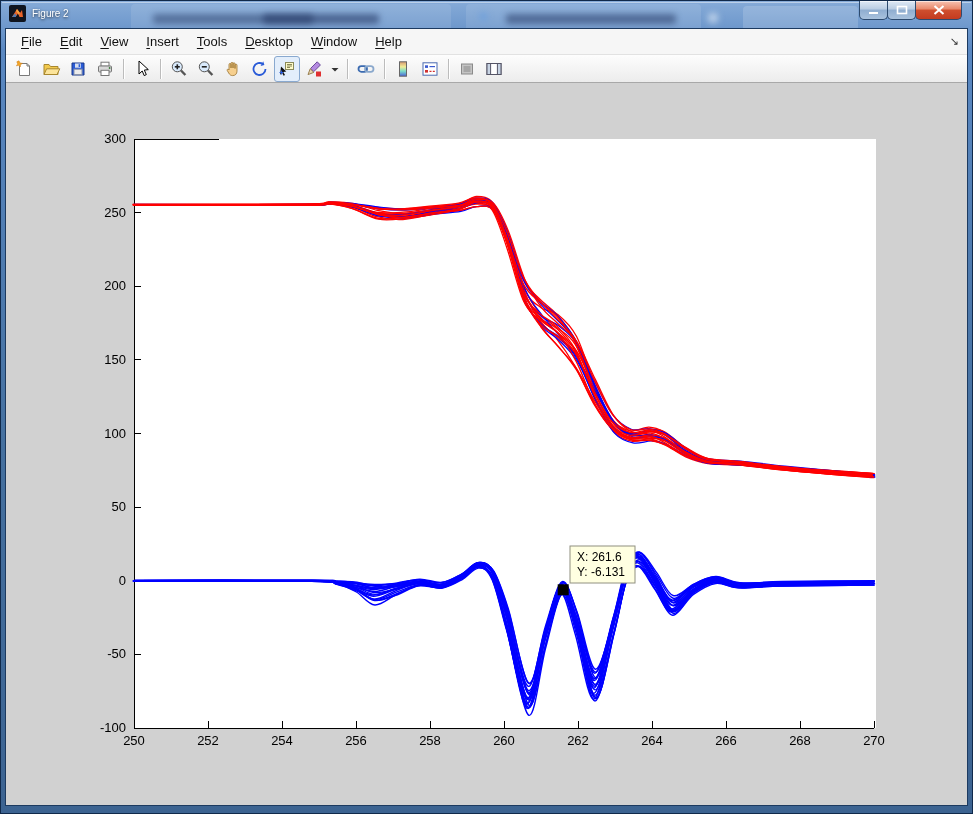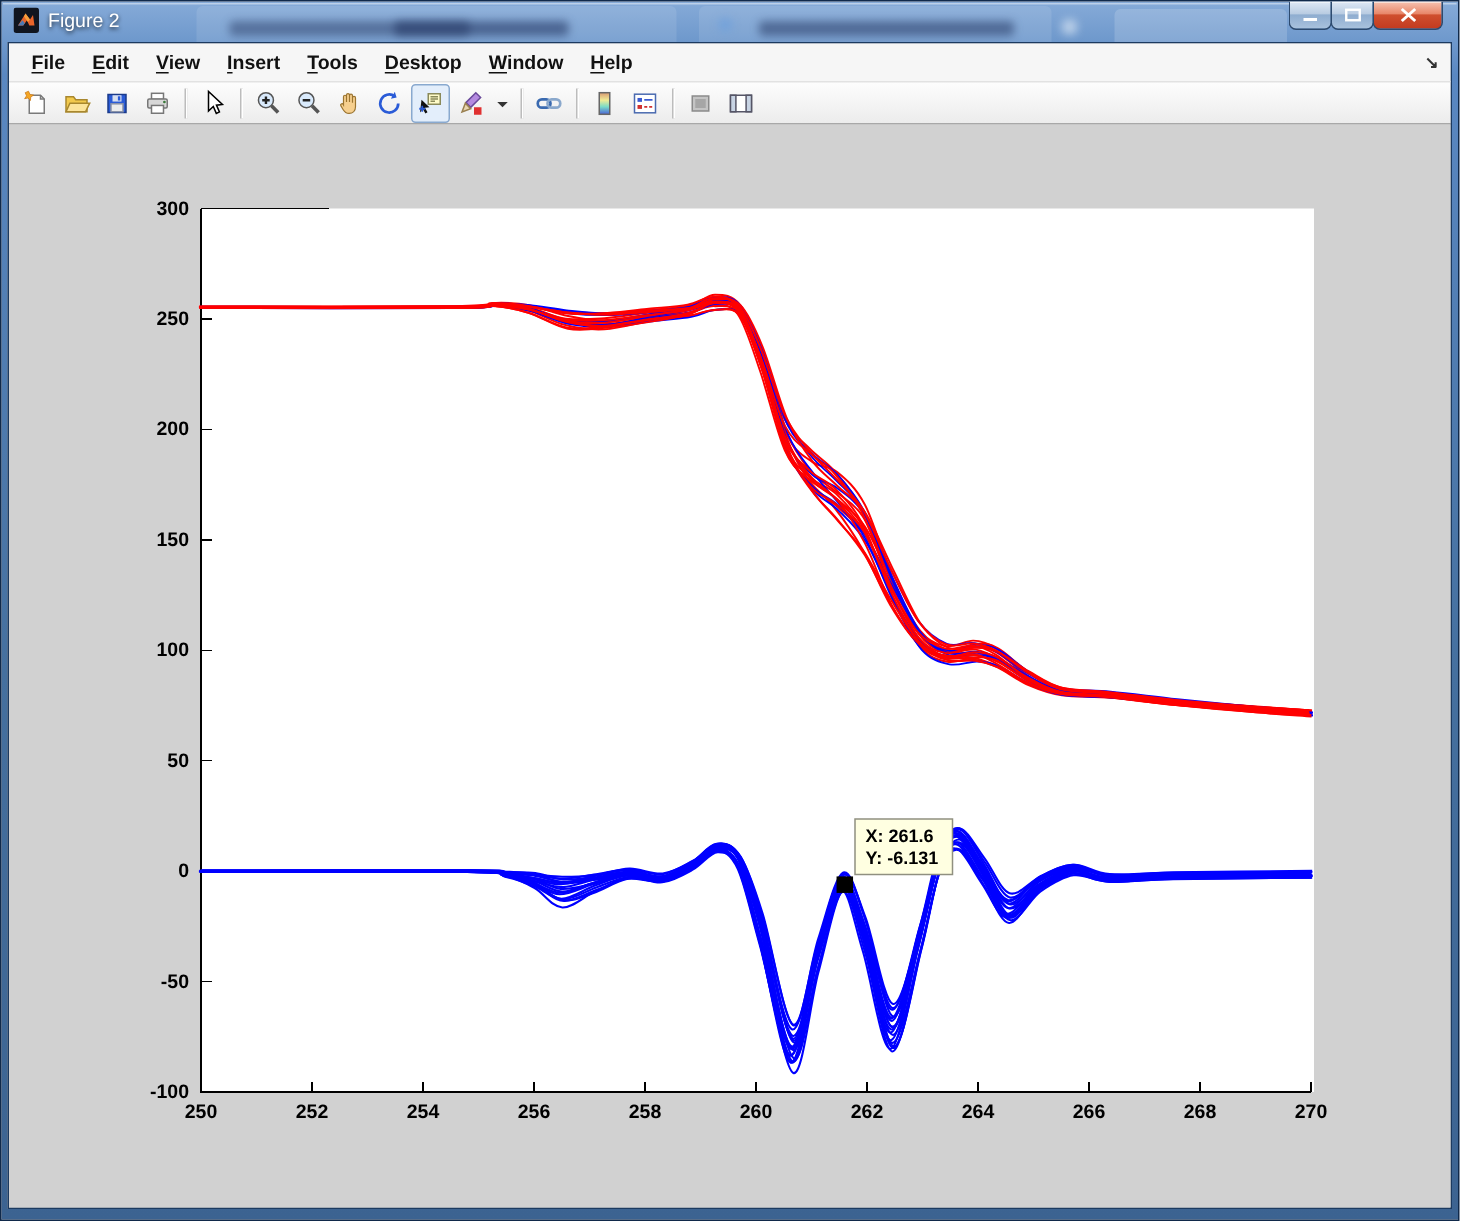--- a/index.html
+++ b/index.html
@@ -6,34 +6,34 @@
     font-family:"Liberation Sans",sans-serif;}
   .window{position:absolute;inset:0;box-sizing:border-box;
     background:linear-gradient(180deg,#86abd8 0%,#5a88c2 6%,#45709f 55%,#3c6391 100%);
     border:1px solid #10294a;}
   .window::before{content:"";position:absolute;left:1px;right:1px;top:1px;height:1px;
     background:rgba(255,255,255,.45);}
   
   .titlebar{position:absolute;left:0;top:0;right:0;height:27px;}
   .title-left{position:absolute;left:8px;top:4px;display:flex;align-items:center;gap:6px;z-index:3;}
   .app-icon{width:17px;height:17px;display:inline-block;}
-  .title-text{color:#fff;font-size:13px;text-shadow:0 1px 3px rgba(0,0,0,.75);text-align:center;}
+  .title-text{color:#fff;font-size:10px;text-shadow:0 1px 3px rgba(0,0,0,.75);text-align:center;}
   .blur{position:absolute;filter:blur(3px);border-radius:3px;pointer-events:none;}
   .tabback{position:absolute;background:rgba(255,255,255,.10);border-radius:4px 4px 0 0;pointer-events:none;}
   .caption-buttons{position:absolute;right:10px;top:0;display:flex;z-index:4;}
   .cap-btn{height:19px;box-sizing:border-box;border:1px solid #2d4a6e;border-top:none;
     border-radius:0 0 5px 5px;display:flex;align-items:center;justify-content:center;
     margin-left:-1px;box-shadow:inset 0 1px 0 rgba(255,255,255,.55);}
   .cap-btn.min,.cap-btn.max{width:29px;
     background:linear-gradient(180deg,#dfe9f5 0%,#b9cce2 45%,#8fadd0 50%,#a9c2dd 100%);}
   .cap-btn.close{width:47px;
     background:linear-gradient(180deg,#f7c3b2 0%,#e8876a 45%,#cf4f2e 50%,#c33b20 100%);}
   
   .app{position:absolute;left:4px;right:4px;top:27px;bottom:7px;background:#d1d1d1;
-    border:1px solid #1c3a60;box-sizing:border-box;font-weight:bold;}
+    border:1px solid #1c3a60;box-sizing:border-box;}
   .menubar{height:26px;background:#f6f6f6;border-bottom:1px solid #e2e2e2;
     display:flex;align-items:center;padding:0 8px 0 6px;box-sizing:border-box;}
   .menu-item{font-size:13px;color:#111;padding:0 9px;line-height:25px;cursor:default;}
   .menu-item u{text-underline-offset:2px;}
   .dock{margin-left:auto;font-size:11px;color:#333;}
   .toolbar{height:28px;background:linear-gradient(180deg,#fdfdfd,#ececec);
     border-bottom:1px solid #a8a8a8;display:flex;align-items:center;padding-left:5px;box-sizing:border-box;}
   .tbtn{width:24px;height:24px;display:flex;align-items:center;justify-content:center;
     border:1px solid transparent;border-radius:3px;margin-right:1px;}
   .tbtn.narrow{width:12px;}

